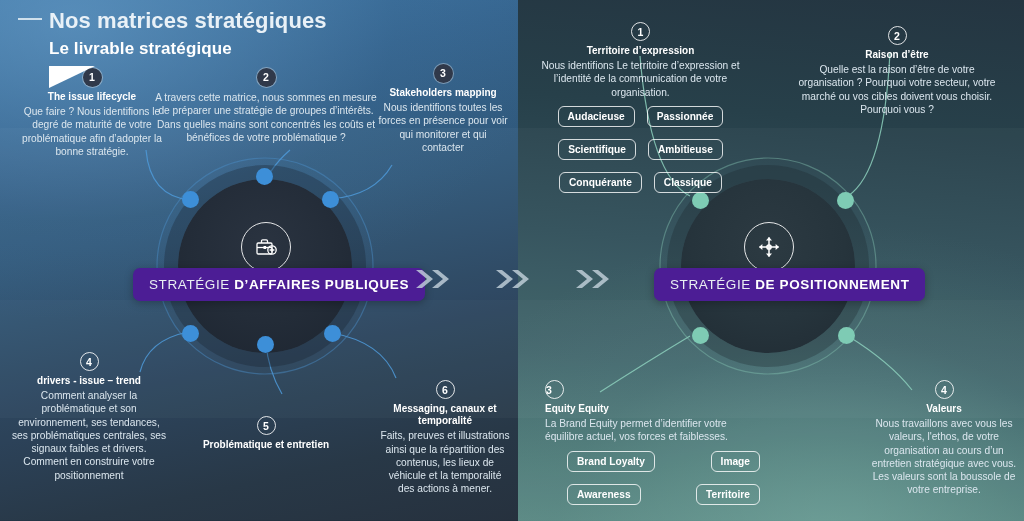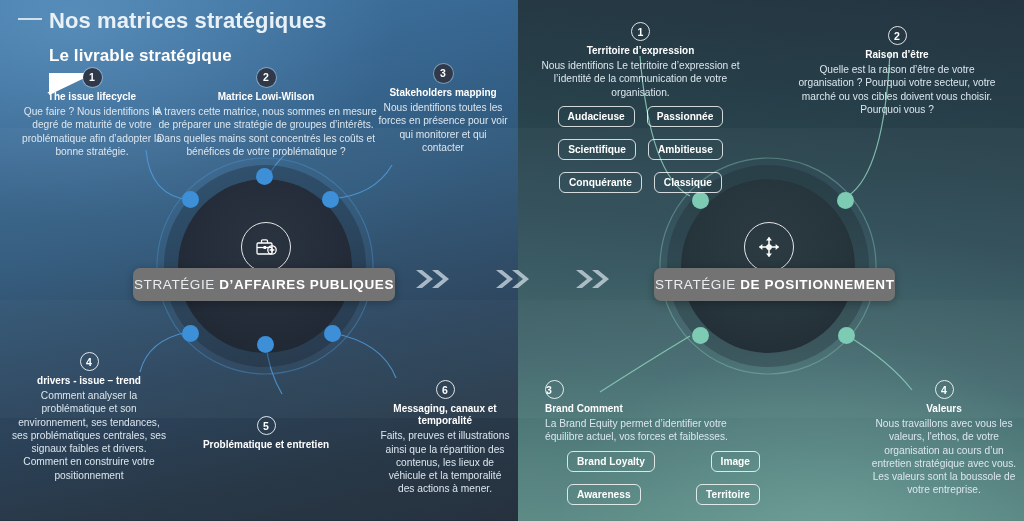--- a/index.html
+++ b/index.html
@@ -52,40 +52,40 @@
   .dot{position:absolute;width:17px;height:17px;border-radius:50%;background:#3d8fd8;}
   .dot.teal{background:#7ecbb4;}
 
   .icon-circle{
     position:absolute;width:48px;height:48px;border-radius:50%;
     border:1.6px solid rgba(255,255,255,0.88);
     display:flex;align-items:center;justify-content:center;
   }
   .center-label{
     position:absolute;
-    background:#737373;border-radius:7px;
+    background:#4c1d95;border-radius:7px;
     color:#fff;font-size:13.5px;letter-spacing:.6px;
-    padding:9px 1px;white-space:nowrap;
+    padding:9px 16px;white-space:nowrap;
     box-shadow:0 2px 9px rgba(0,0,0,0.28);
   }
   .center-label .lt{font-weight:400;color:#e9eef2;}
   .center-label .bd{font-weight:700;color:#ffffff;}
 
   
   .header{position:absolute;left:18px;top:8px;width:330px;}
   .hdr-line{
     display:inline-block;width:24px;height:2px;background:#cfe0ec;
     vertical-align:middle;margin-right:7px;margin-bottom:10px;
   }
   .hdr-title{
     display:inline-block;font-size:22px;font-weight:700;color:#e9f1f7;
     letter-spacing:.1px;
   }
   .hdr-sub{
-    margin-top:12px;margin-left:31px;font-size:17px;font-weight:700;color:#ffffff;
+    margin-top:5px;margin-left:31px;font-size:17px;font-weight:700;color:#ffffff;
     letter-spacing:.1px;
   }
   .flag{
     margin-left:31px;margin-top:7px;width:46px;height:22px;
     background:#ffffff;
     clip-path:polygon(0 0,100% 0,0 100%);
   }
 
   
   .node{position:absolute;text-align:center;color:#e6eef4;}
@@ -217,21 +217,20 @@
 
   <div class="node" style="left:16px;top:68px;width:152px;">
     <div class="badge filled">1</div>
     <h3>The issue lifecycle</h3>
     <p>Que faire ?
 Nous identifions le degré de maturité de votre problématique afin d’adopter la bonne stratégie.</p>
   </div>
 
   <div class="node" style="left:150px;top:68px;width:232px;">
     <div class="badge filled">2</div>
-    <h3>Matrice Lowi-Wilson</h3>
     <p>A travers cette matrice, nous sommes en mesure de préparer une stratégie de groupes d’intérêts. Dans quelles mains sont concentrés les coûts et bénéfices de votre problématique ?</p>
   </div>
 
   <div class="node" style="left:378px;top:64px;width:130px;">
     <div class="badge filled">3</div>
     <h3>Stakeholders mapping</h3>
     <p>Nous identifions toutes les forces en présence pour voir qui monitorer et qui contacter</p>
   </div>
 
   <div class="node" style="left:10px;top:352px;width:158px;">
@@ -267,21 +266,21 @@
 
   <div class="node" style="left:794px;top:26px;width:206px;">
     <div class="badge outline">2</div>
     <h3>Raison d’être</h3>
     <p>Quelle est la raison d’être de votre organisation ? Pourquoi votre secteur, votre marché ou vos cibles doivent vous choisir.
 Pourquoi vous ?</p>
   </div>
 
   <div class="node left-align" style="left:545px;top:380px;width:215px;">
     <div class="badge outline">3</div>
-    <h3>Brand Comment</h3>
+    <h3>Equity Equity</h3>
     <p>La Brand Equity permet d’identifier votre équilibre actuel, vos forces et faiblesses.</p>
     <div class="tags" style="justify-content:space-between;padding-left:22px;">
       <span class="pill">Brand Loyalty</span>
       <span class="pill">Image</span>
       <span class="pill">Awareness</span>
       <span class="pill">Territoire</span>
     </div>
   </div>
 
   <div class="node" style="left:866px;top:380px;width:156px;">

